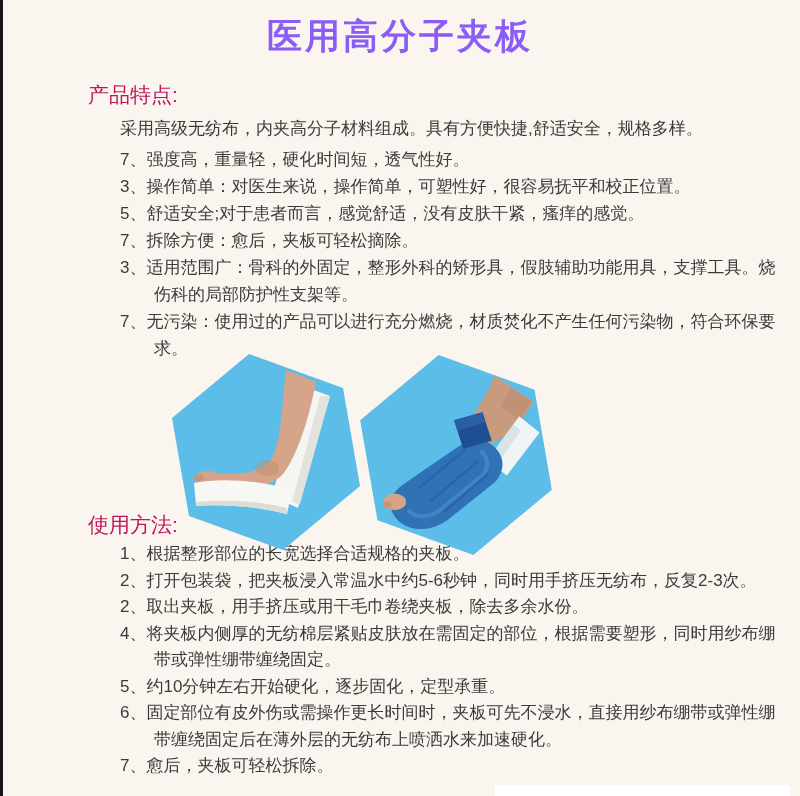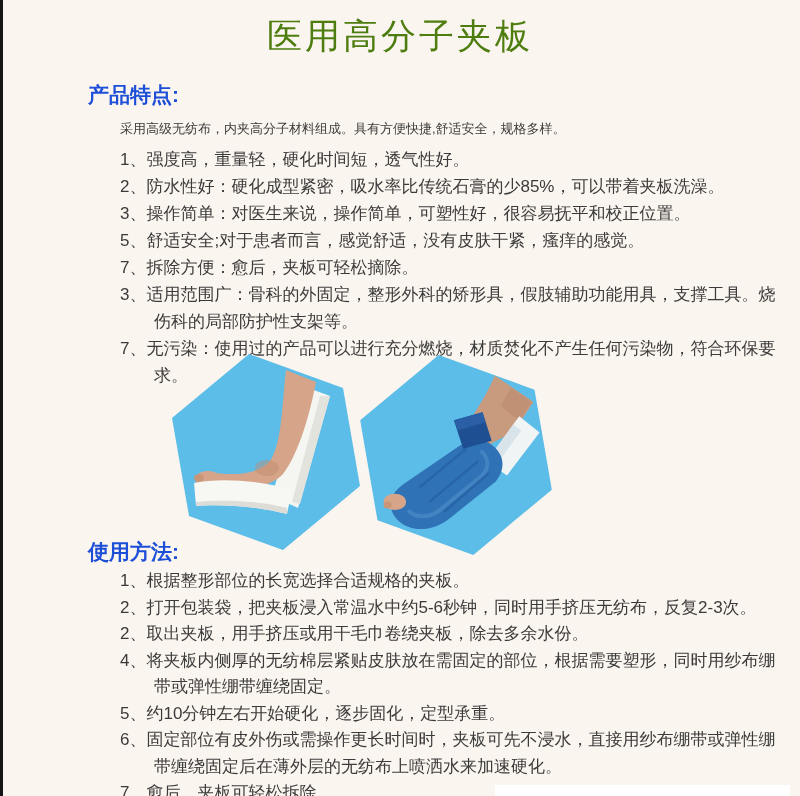--- a/index.html
+++ b/index.html
@@ -13,36 +13,36 @@
   .left-border{
     position:absolute;left:0;top:0;width:3px;height:796px;
     background:#161616;
   }
   .page{position:relative;width:800px;height:796px;}
 
   .page-title{
     margin:0;padding-top:16px;
     text-align:center;
     font-size:35px;line-height:40px;
-    font-weight:400;
+    font-weight:700;
     letter-spacing:3px;
-    color:#4d7c0f;
+    color:#8b5cf6;
   }
 
   .section-heading{
     margin:26px 0 0 88px;
     font-size:21px;line-height:26px;
-    font-weight:bold;
-    color:#1d4ed8;
+    font-weight:normal;
+    color:#be185d;
   }
   .section-heading.usage{margin-top:150px;}
 
   .intro{
     margin:7px 40px 0 120px;
-    font-size:13px;line-height:27px;
+    font-size:17px;line-height:27px;
     color:#3b3b3b;
   }
 
   ul.num-list{
     list-style:none;
     margin:4px 0 0 120px;padding:0;
     color:#3b3b3b;
     font-size:17px;line-height:27px;
   }
   ul.num-list li{
@@ -70,22 +70,21 @@
 
 <div class="page">
 
   <h1 class="page-title">医用高分子夹板</h1>
 
   <h2 class="section-heading">产品特点:</h2>
 
   <p class="intro">采用高级无纺布，内夹高分子材料组成。具有方便快捷,舒适安全，规格多样。</p>
 
   <ul class="num-list features-list">
-    <li>1、强度高，重量轻，硬化时间短，透气性好。</li>
-    <li>2、防水性好：硬化成型紧密，吸水率比传统石膏的少85%，可以带着夹板洗澡。</li>
+    <li>7、强度高，重量轻，硬化时间短，透气性好。</li>
     <li>3、操作简单：对医生来说，操作简单，可塑性好，很容易抚平和校正位置。</li>
     <li>5、舒适安全;对于患者而言，感觉舒适，没有皮肤干紧，瘙痒的感觉。</li>
     <li>7、拆除方便：愈后，夹板可轻松摘除。</li>
     <li>3、适用范围广：骨科的外固定，整形外科的矫形具，假肢辅助功能用具，支撑工具。烧伤科的局部防护性支架等。</li>
     <li>7、无污染：使用过的产品可以进行充分燃烧，材质焚化不产生任何污染物，符合环保要求。</li>
   </ul>
 
   <svg class="hexagon hex-left" width="192" height="202" viewBox="0 0 192 202" xmlns="http://www.w3.org/2000/svg">
     <defs>
       <clipPath id="hexclipL">

